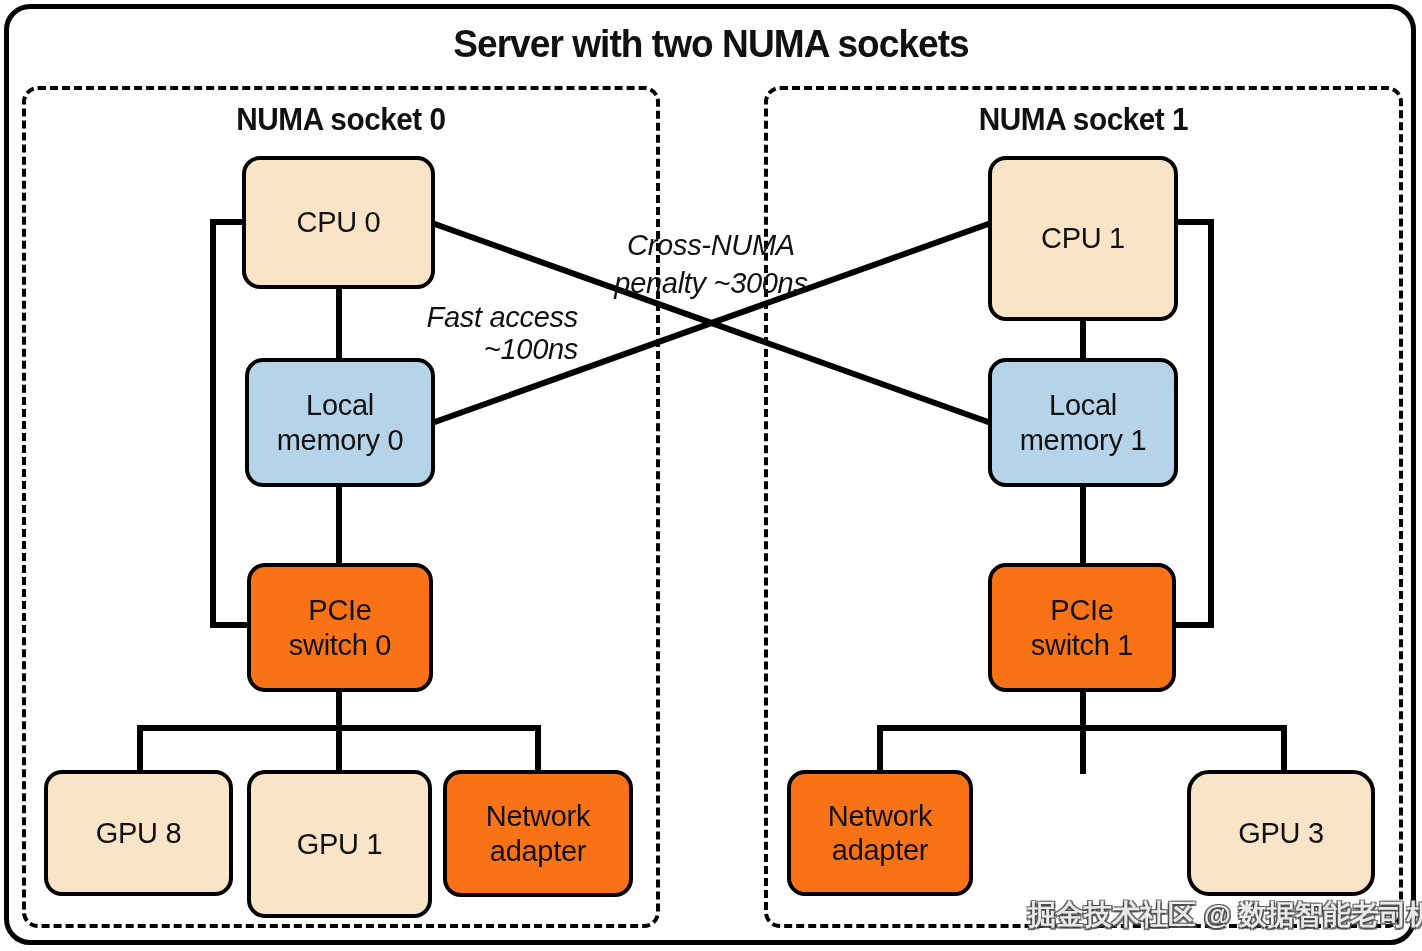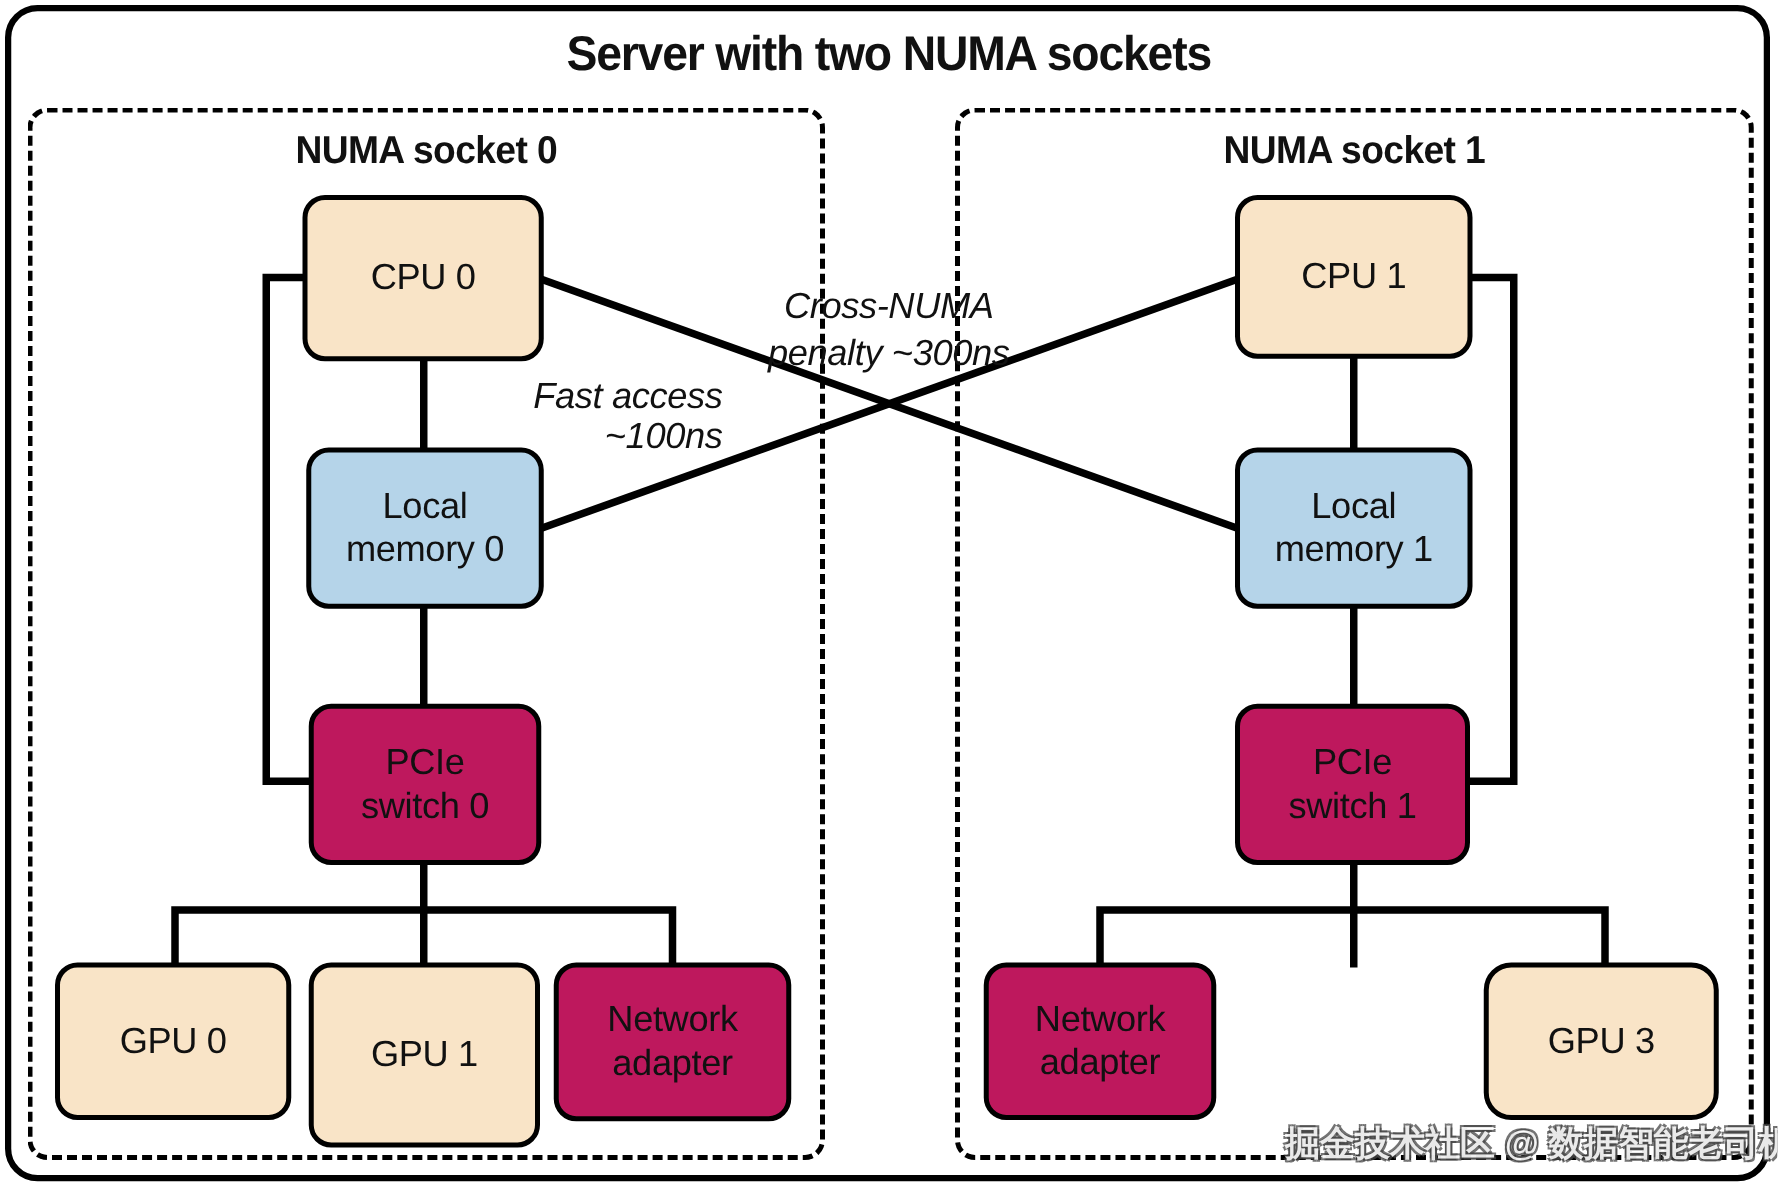--- a/index.html
+++ b/index.html
@@ -29,28 +29,28 @@
   .wires{position:absolute;left:0;top:0;z-index:1;}
   .wires path{stroke:#000;stroke-width:6;fill:none;}
   .node{
     position:absolute;z-index:2;border:4px solid #000;border-radius:18px;
     box-sizing:border-box;display:flex;align-items:center;justify-content:center;
     text-align:center;font-size:29px;line-height:1.18;white-space:pre-line;
     letter-spacing:-0.3px;
   }
   .cream{background:#f9e4c7;}
   .blue{background:#b5d4e9;}
-  .red{background:#be185d;text-align:center;}
+  .red{background:#f97316;text-align:center;}
   .cpu-0{left:242px;top:156px;width:193px;height:133px;}
   .mem-0{left:245px;top:358px;width:190px;height:129px;}
   .pcie-0{left:247px;top:563px;width:186px;height:129px;}
   .gpu-0{left:44px;top:770px;width:189px;height:126px;}
   .gpu-1{left:247px;top:770px;width:185px;height:148px;}
   .net-0{left:443px;top:770px;width:190px;height:127px;}
-  .cpu-1{left:988px;top:156px;width:190px;height:131px;}
+  .cpu-1{left:988px;top:156px;width:190px;height:165px;}
   .mem-1{left:988px;top:358px;width:190px;height:129px;}
   .pcie-1{left:988px;top:563px;width:188px;height:129px;}
   .net-1{left:787px;top:770px;width:186px;height:126px;}
   .gpu-2{left:988px;top:770px;width:188px;height:126px;}
   .gpu-3{left:1187px;top:770px;width:188px;height:126px;border-radius:22px;}
   .annotation{
     position:absolute;z-index:3;font-style:italic;font-size:29px;color:#111;
     white-space:pre-line;letter-spacing:-0.3px;
   }
   .fast-access{left:348px;top:302px;width:230px;line-height:1.1;text-align:right;}
@@ -93,21 +93,21 @@
 
   <div class="socket-box socket-1">
     <div class="socket-label">NUMA socket 1</div>
   </div>
 
   <div class="node cream cpu-0">CPU 0</div>
   <div class="node blue mem-0">Local
 memory 0</div>
   <div class="node red pcie-0">PCIe
 switch 0</div>
-  <div class="node cream gpu-0">GPU 0</div>
+  <div class="node cream gpu-0">GPU 8</div>
   <div class="node cream gpu-1">GPU 1</div>
   <div class="node red net-0">Network
 adapter</div>
 
   <div class="node cream cpu-1">CPU 1</div>
   <div class="node blue mem-1">Local
 memory 1</div>
   <div class="node red pcie-1">PCIe
 switch 1</div>
   <div class="node red net-1">Network

